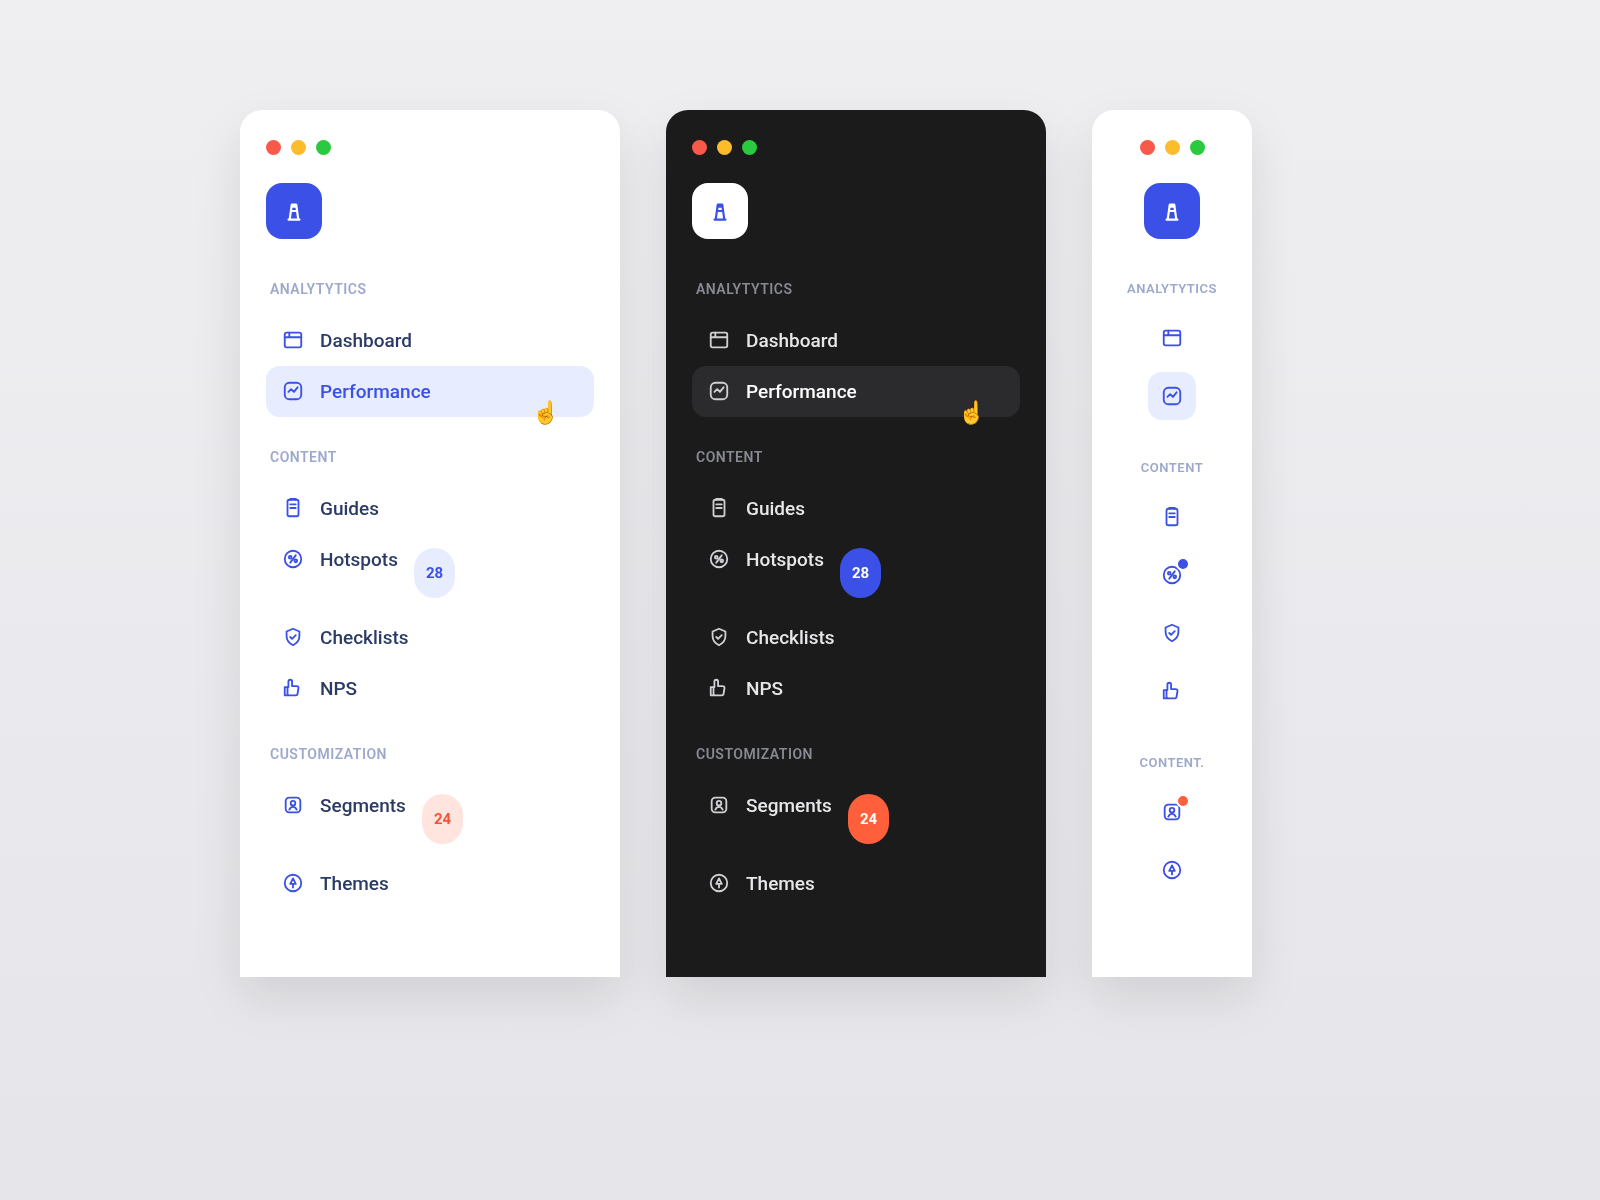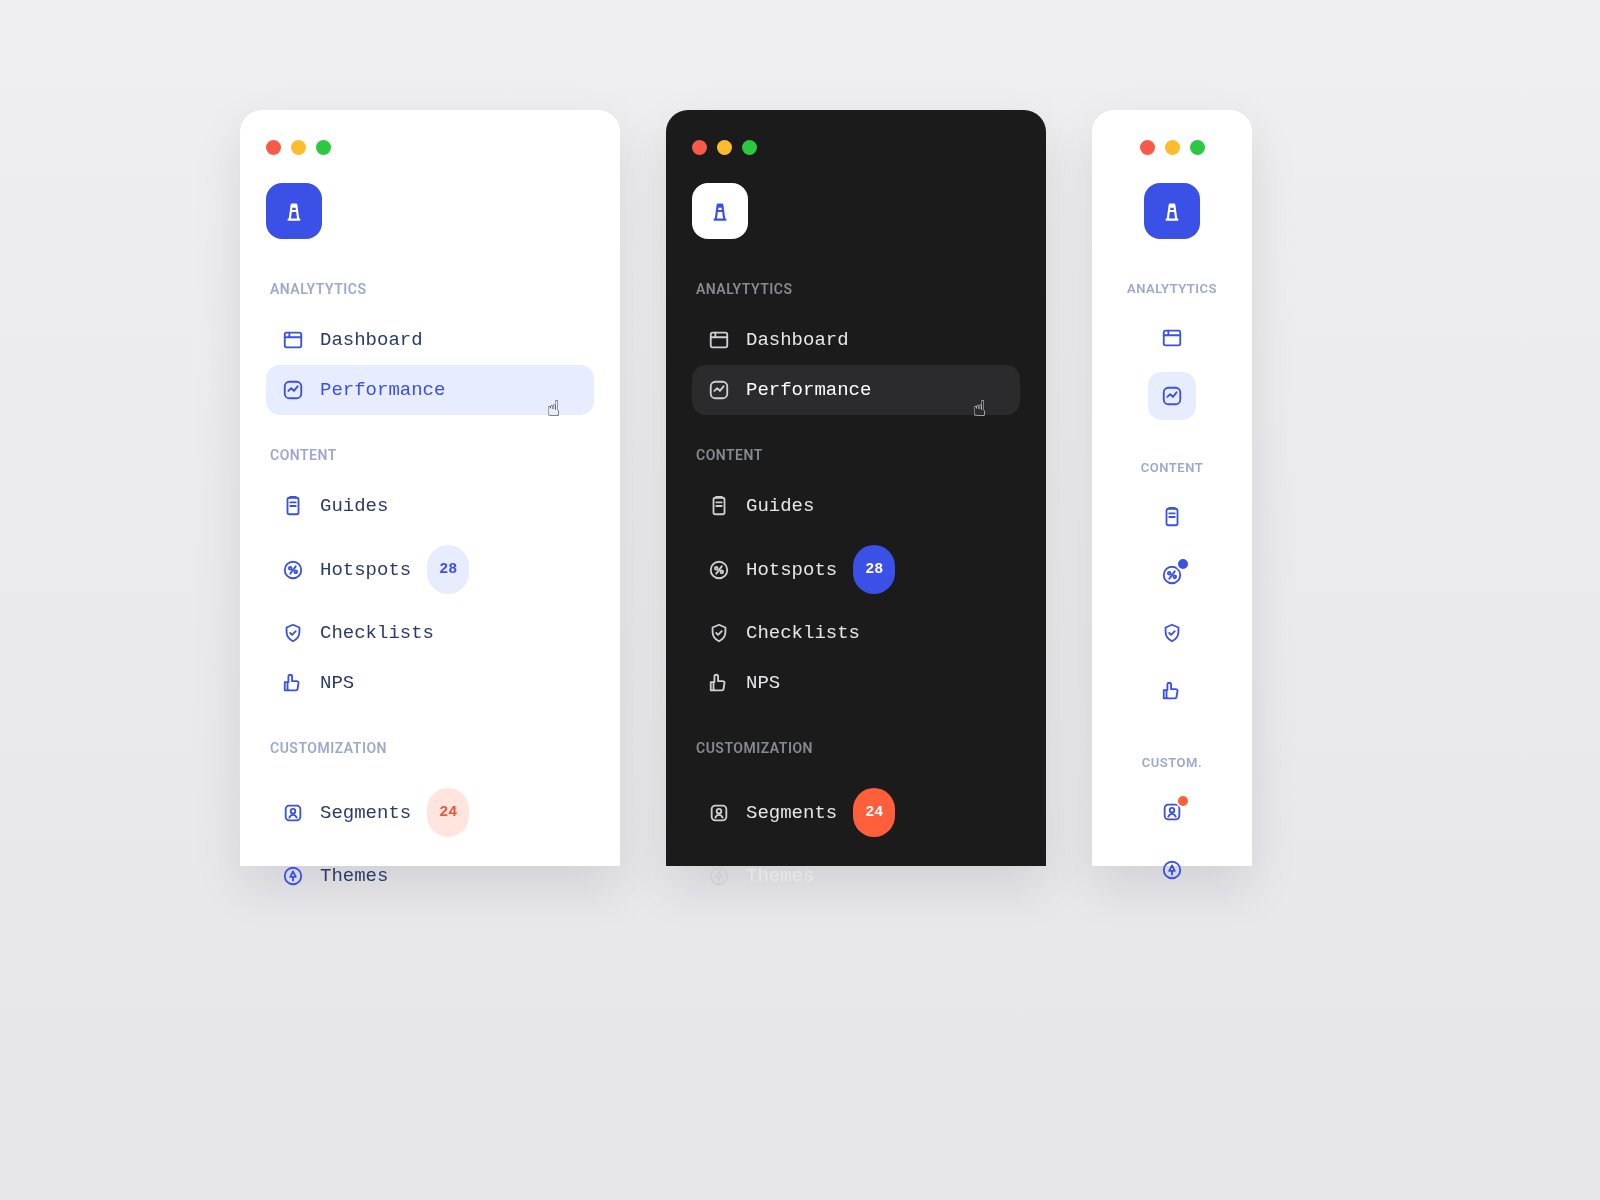--- a/index.html
+++ b/index.html
@@ -21,21 +21,21 @@
     overflow:hidden;
     position:relative;
   }
   .stage{display:flex;gap:46px;padding:110px 0 0 240px;}
   
   
   .panel{
     border-radius:22px 22px 0 0;
     box-shadow:0 20px 50px rgba(0,0,0,.10);
     padding:30px 26px 60px 26px;
-    height:756px;
+    height:867px;
     box-sizing:border-box;
   }
   .panel.light{background:#fff;width:380px;}
   .panel.dark {background:var(--dark-bg);width:380px;}
   .panel.mini {background:#fff;width:160px;padding:30px 22px 40px 22px;}
   
   
   .dots{display:flex;gap:10px;margin-bottom:28px;}
   .dot{width:15px;height:15px;border-radius:50%;}
   .dot.r{background:#F75A4B;} .dot.y{background:#FDBC2C;} .dot.g{background:#2AC940;}
@@ -46,25 +46,24 @@
   .logo svg{width:26px;height:26px;}
   .mini .logo{width:56px;height:56px;margin-left:auto;margin-right:auto;}
   
   
   .section{font-size:14px;letter-spacing:.5px;font-weight:600;margin:12px 0 18px 4px;}
   .light .section{color:var(--muted);} .dark .section{color:var(--dark-muted);}
   .mini .section{color:var(--muted);text-align:center;margin-left:0;font-size:13px;}
   
   
   .row{
-    display:flex;align-items:center;gap:16px;
+    display:flex;gap:16px;
     padding:14px 16px;border-radius:14px;
     font-size:19px;font-weight:500;position:relative;
     cursor:pointer;
-    font-family:Liberation Mono, monospace;
   }
   .light .row{color:var(--navy);} .dark .row{color:#E7E7EA;}
   .light .row.active{background:var(--blue-soft);color:var(--blue);}
   .dark  .row.active{background:#2B2B2E;color:#fff;}
   .gap{height:20px;}
   
   .ico{width:22px;height:22px;flex:0 0 22px;display:flex;align-items:center;justify-content:center;}
   .light .ico svg{stroke:var(--blue);} .light .row.active .ico svg{stroke:var(--blue);}
   .dark  .ico svg{stroke:#CFCFD4;}
   .mini  .ico svg{stroke:var(--blue);}
@@ -355,21 +354,21 @@
       <div class="mrow">
         <span class="ico">
             <svg viewBox="0 0 24 24">
               <path d="M7 11V5a2 2 0 0 1 4 0v5h5a2 2 0 0 1 2 2l-1 6a2 2 0 0 1-2 2H8a2 2 0 0 1-2-2v-7M3 11h3v9H3z"></path>
             </svg>
           </span>
       </div>
     </div>
 
     <div class="gap"></div>
-    <div class="section">CUSTOM.</div>
+    <div class="section">CONTENT.</div>
     <div class="mini-col">
       <div class="mrow">
         <span class="ico">
             <svg viewBox="0 0 24 24">
               <rect x="4" y="4" width="16" height="16" rx="4"></rect>
               <circle cx="12" cy="10" r="2.5"></circle>
               <path d="M8 17c1-2 2.5-3 4-3s3 1 4 3"></path>
             </svg>
           </span>
         <span class="notif red"></span>

